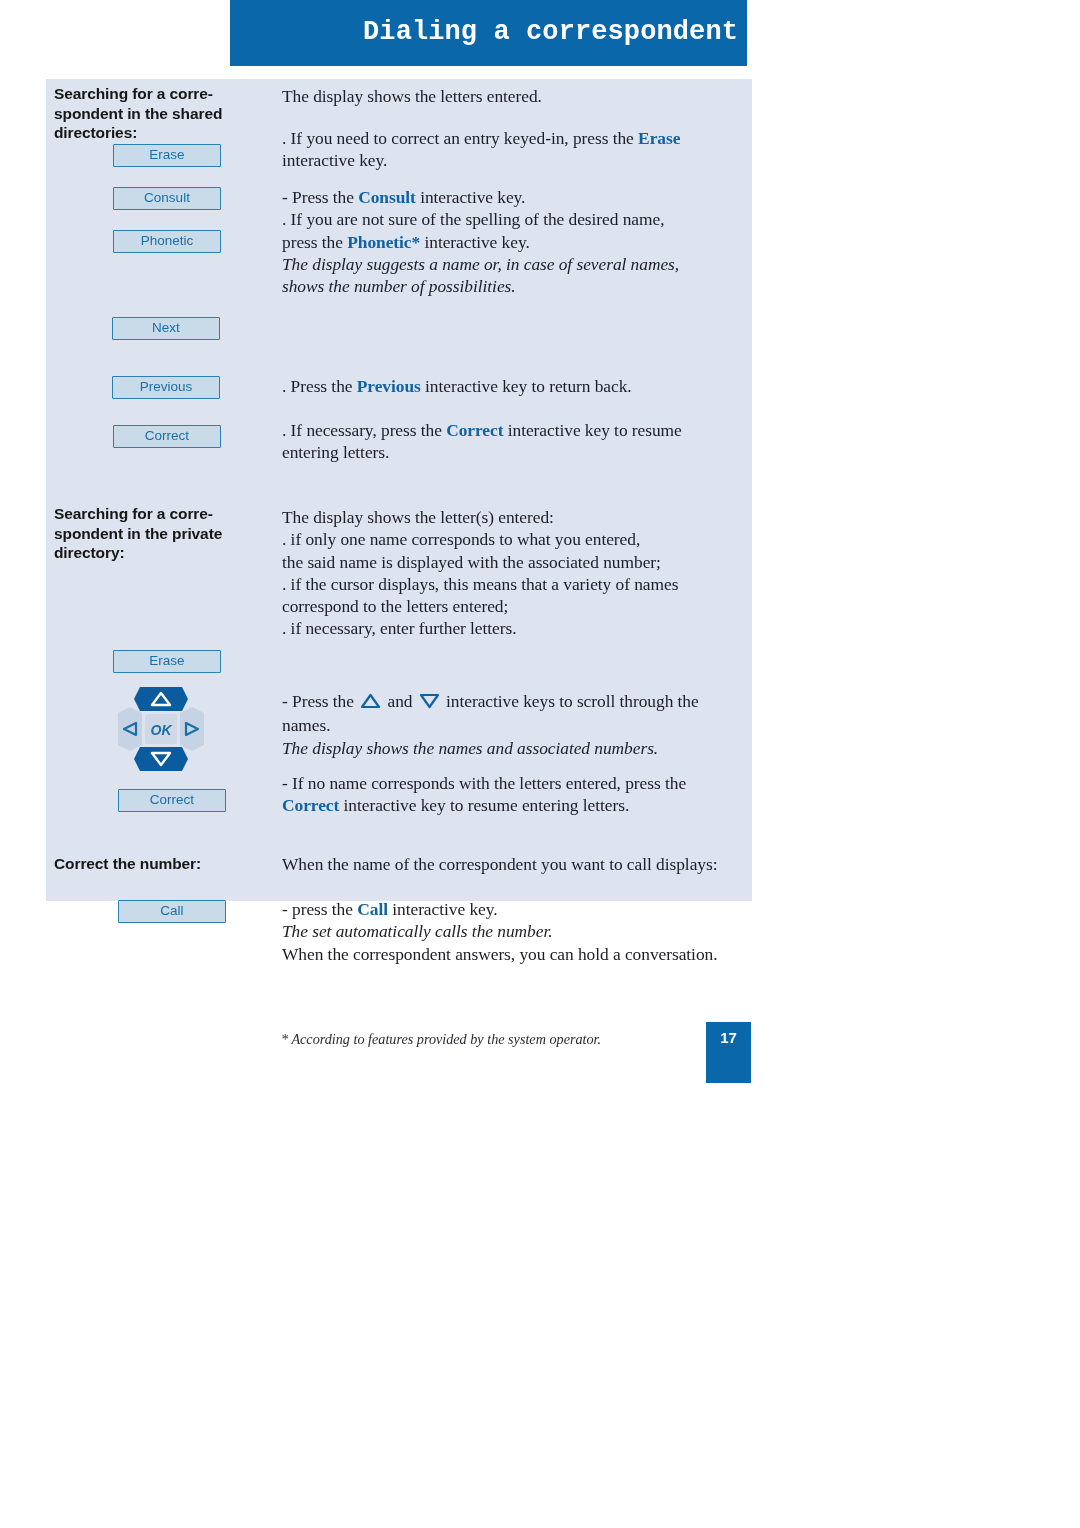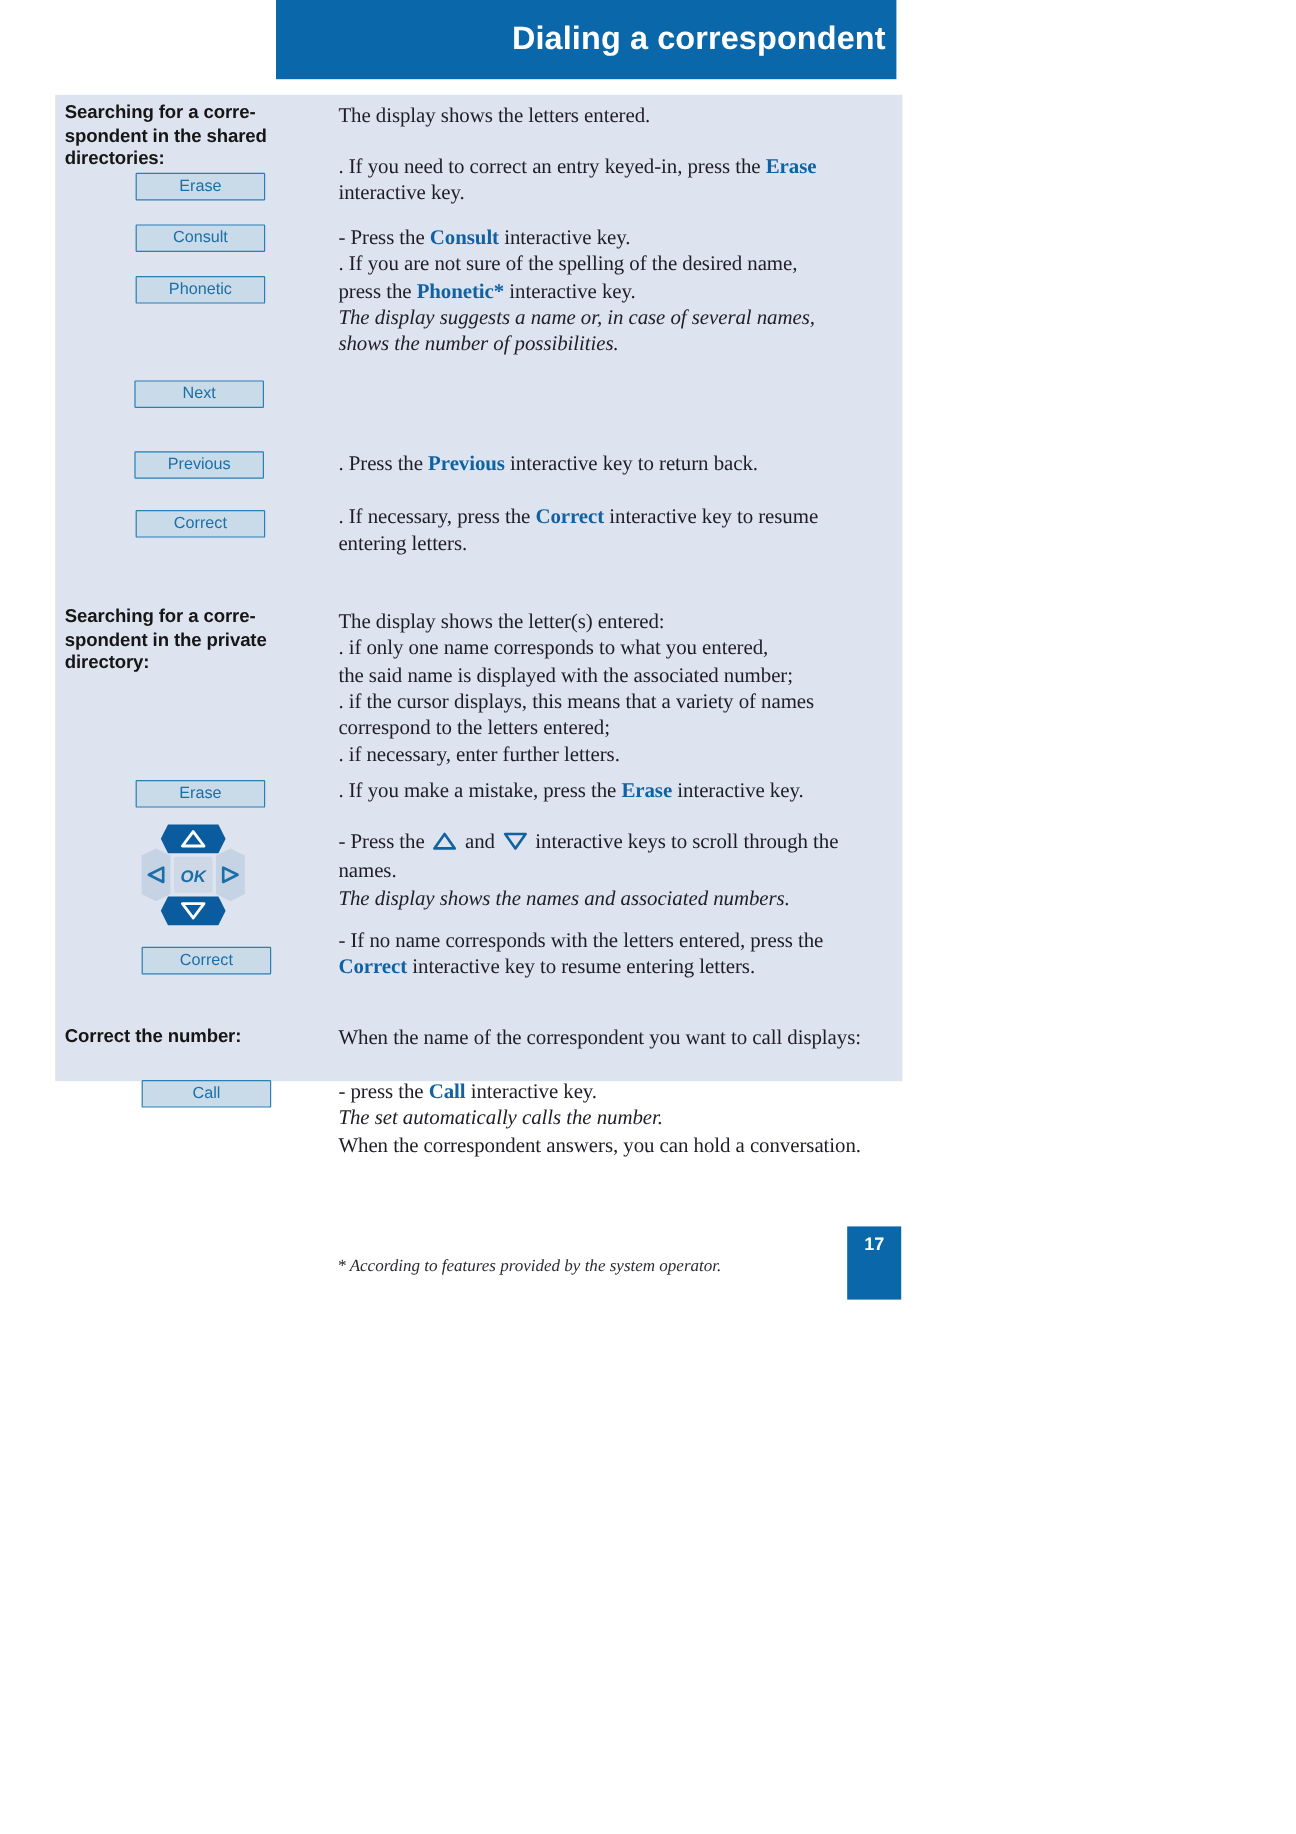--- a/index.html
+++ b/index.html
@@ -22,21 +22,21 @@
     top: 0;
     width: 517px;
     height: 66px;
     background: #0a67aa;
   }
   .header-title {
     position: absolute;
     right: 9px;
     top: 17px;
     color: #ffffff;
-    font-family: Liberation Sans, sans-serif;
+    font-family: Liberation Mono, monospace;
     font-weight: bold;
     font-size: 27px;
     letter-spacing: 0.1px;
     white-space: nowrap;
   }
 
   
   .panel {
     position: absolute;
     left: 46px;
@@ -114,21 +114,20 @@
   
   .footnote {
     position: absolute;
     left: 281px;
     top: 1031px;
     font-family: "Liberation Serif", serif;
     font-style: italic;
     font-size: 14.2px;
     color: #2b2b33;
     white-space: nowrap;
-    margin-top: 16px;
   }
   .pagebox {
     position: absolute;
     left: 706px;
     top: 1022px;
     width: 45px;
     height: 61px;
     background: #0a67aa;
   }
   .pagenum {
@@ -246,23 +245,20 @@
 
   <div class="para col-right" style="top:427px;">
     <span>The display shows the letter(s) entered:</span><br>
     <span>. if only one name corresponds to what you entered,</span><br>
     <span>the said name is displayed with the associated number;</span><br>
     <span>. if the cursor displays, this means that a variety of names</span><br>
     <span>correspond to the letters entered;</span><br>
     <span>. if necessary, enter further letters.</span>
   </div>
 
-  <div class="para col-right" style="top:568px;">
-    <span>. If you make a mistake, press the </span><span class="kw">Erase</span><span> interactive key.</span>
-  </div>
 
   <div class="para col-right" style="top:611px;">
     <span>- Press the </span><span class="tri-inline"><svg width="21" height="16" viewBox="0 0 21 16">
           <polygon points="10.5,2 19,14 2,14" fill="none" stroke="#1162a3" stroke-width="2.2" stroke-linejoin="round"></polygon>
         </svg></span><span> and </span><span class="tri-inline"><svg width="21" height="16" viewBox="0 0 21 16">
           <polygon points="2,2 19,2 10.5,14" fill="none" stroke="#1162a3" stroke-width="2.2" stroke-linejoin="round"></polygon>
         </svg></span><span> interactive keys to scroll through the</span><br>
     <span>names.</span><br>
     <span class="ital">The display shows the names and associated numbers.</span>
   </div>

